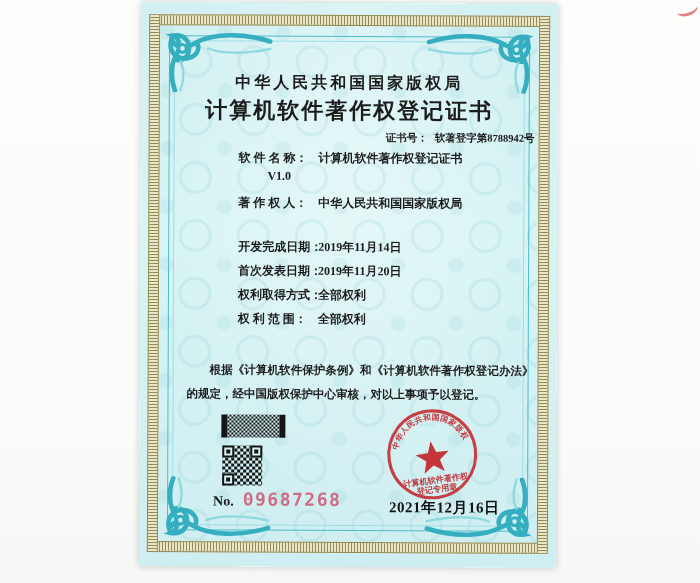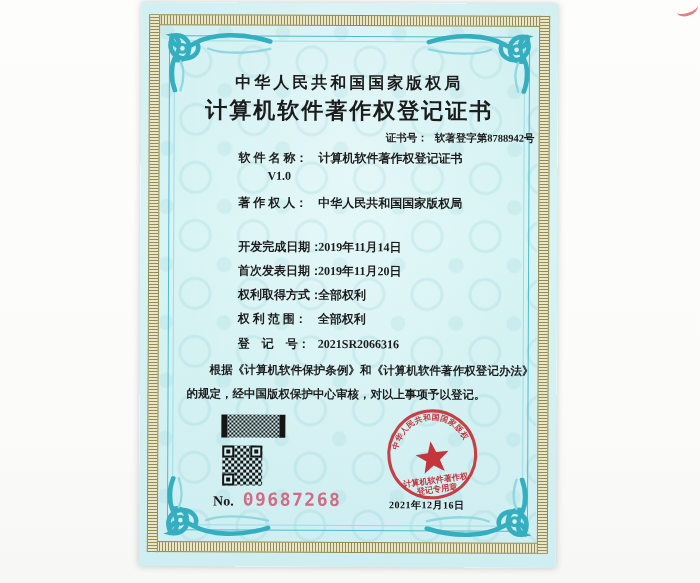--- a/index.html
+++ b/index.html
@@ -84,21 +84,21 @@
   .qr .finder { position:absolute; width:12px; height:12px; border:2.5px solid #151515; background:#d6f2f3; }
   .qr .finder::after { content:''; position:absolute; inset:2px; background:#151515; }
   .qr .f-tl { left:0; top:0; } .qr .f-tr { right:0; top:0; } .qr .f-bl { left:0; bottom:0; }
   .serial { position:absolute; left:74px; top:486px; font-size:14px; font-weight:bold; color:#1a1a1a; }
   .serial .num {
     font-family:"DejaVu Sans Mono","Liberation Mono",monospace;
     font-size:18px; font-weight:bold; color:#cf6d84; letter-spacing:1.5px; margin-left:9px;
   }
   
   .seal { position:absolute; left:246px; top:404px; width:94px; height:94px; transform:rotate(-8deg); opacity:0.92; }
-  .issue-date { position:absolute; left:250px; top:495px; font-size:10px; font-weight:bold; letter-spacing:0.5px; color:#111; }
+  .issue-date { position:absolute; left:250px; top:495px; font-size:15px; font-weight:bold; letter-spacing:0.5px; color:#111; }
   .red-mark { position:absolute; right:2px; top:2px; width:22px; height:14px;
     border-bottom:3px solid rgba(215,60,70,0.65); border-radius:50%; transform:rotate(-18deg); }
 </style>
 </head>
 <body>
 
 <div class="stage">
   <div class="red-mark"></div>
 
   <div class="certificate">
@@ -184,24 +184,20 @@
       <span class="flabel">首次发表日期：</span>
       <span class="fvalue">2019年11月20日</span>
     </div>
     <div class="frow" style="top:284px">
       <span class="flabel">权利取得方式：</span>
       <span class="fvalue">全部权利</span>
     </div>
     <div class="frow" style="top:308px">
       <span class="flabel">权 利 范 围：</span>
       <span class="fvalue">全部权利</span>
-    </div>
-    <div class="frow" style="top:333px">
-      <span class="flabel">登　记　号：</span>
-      <span class="fvalue">2021SR2066316</span>
     </div>
 
     <div class="statement">根据《计算机软件保护条例》和《计算机软件著作权登记办法》的规定，经中国版权保护中心审核，对以上事项予以登记。</div>
 
     <div class="barcode"></div>
     <div class="qr">
       <div class="finder f-tl"></div>
       <div class="finder f-tr"></div>
       <div class="finder f-bl"></div>
     </div>

